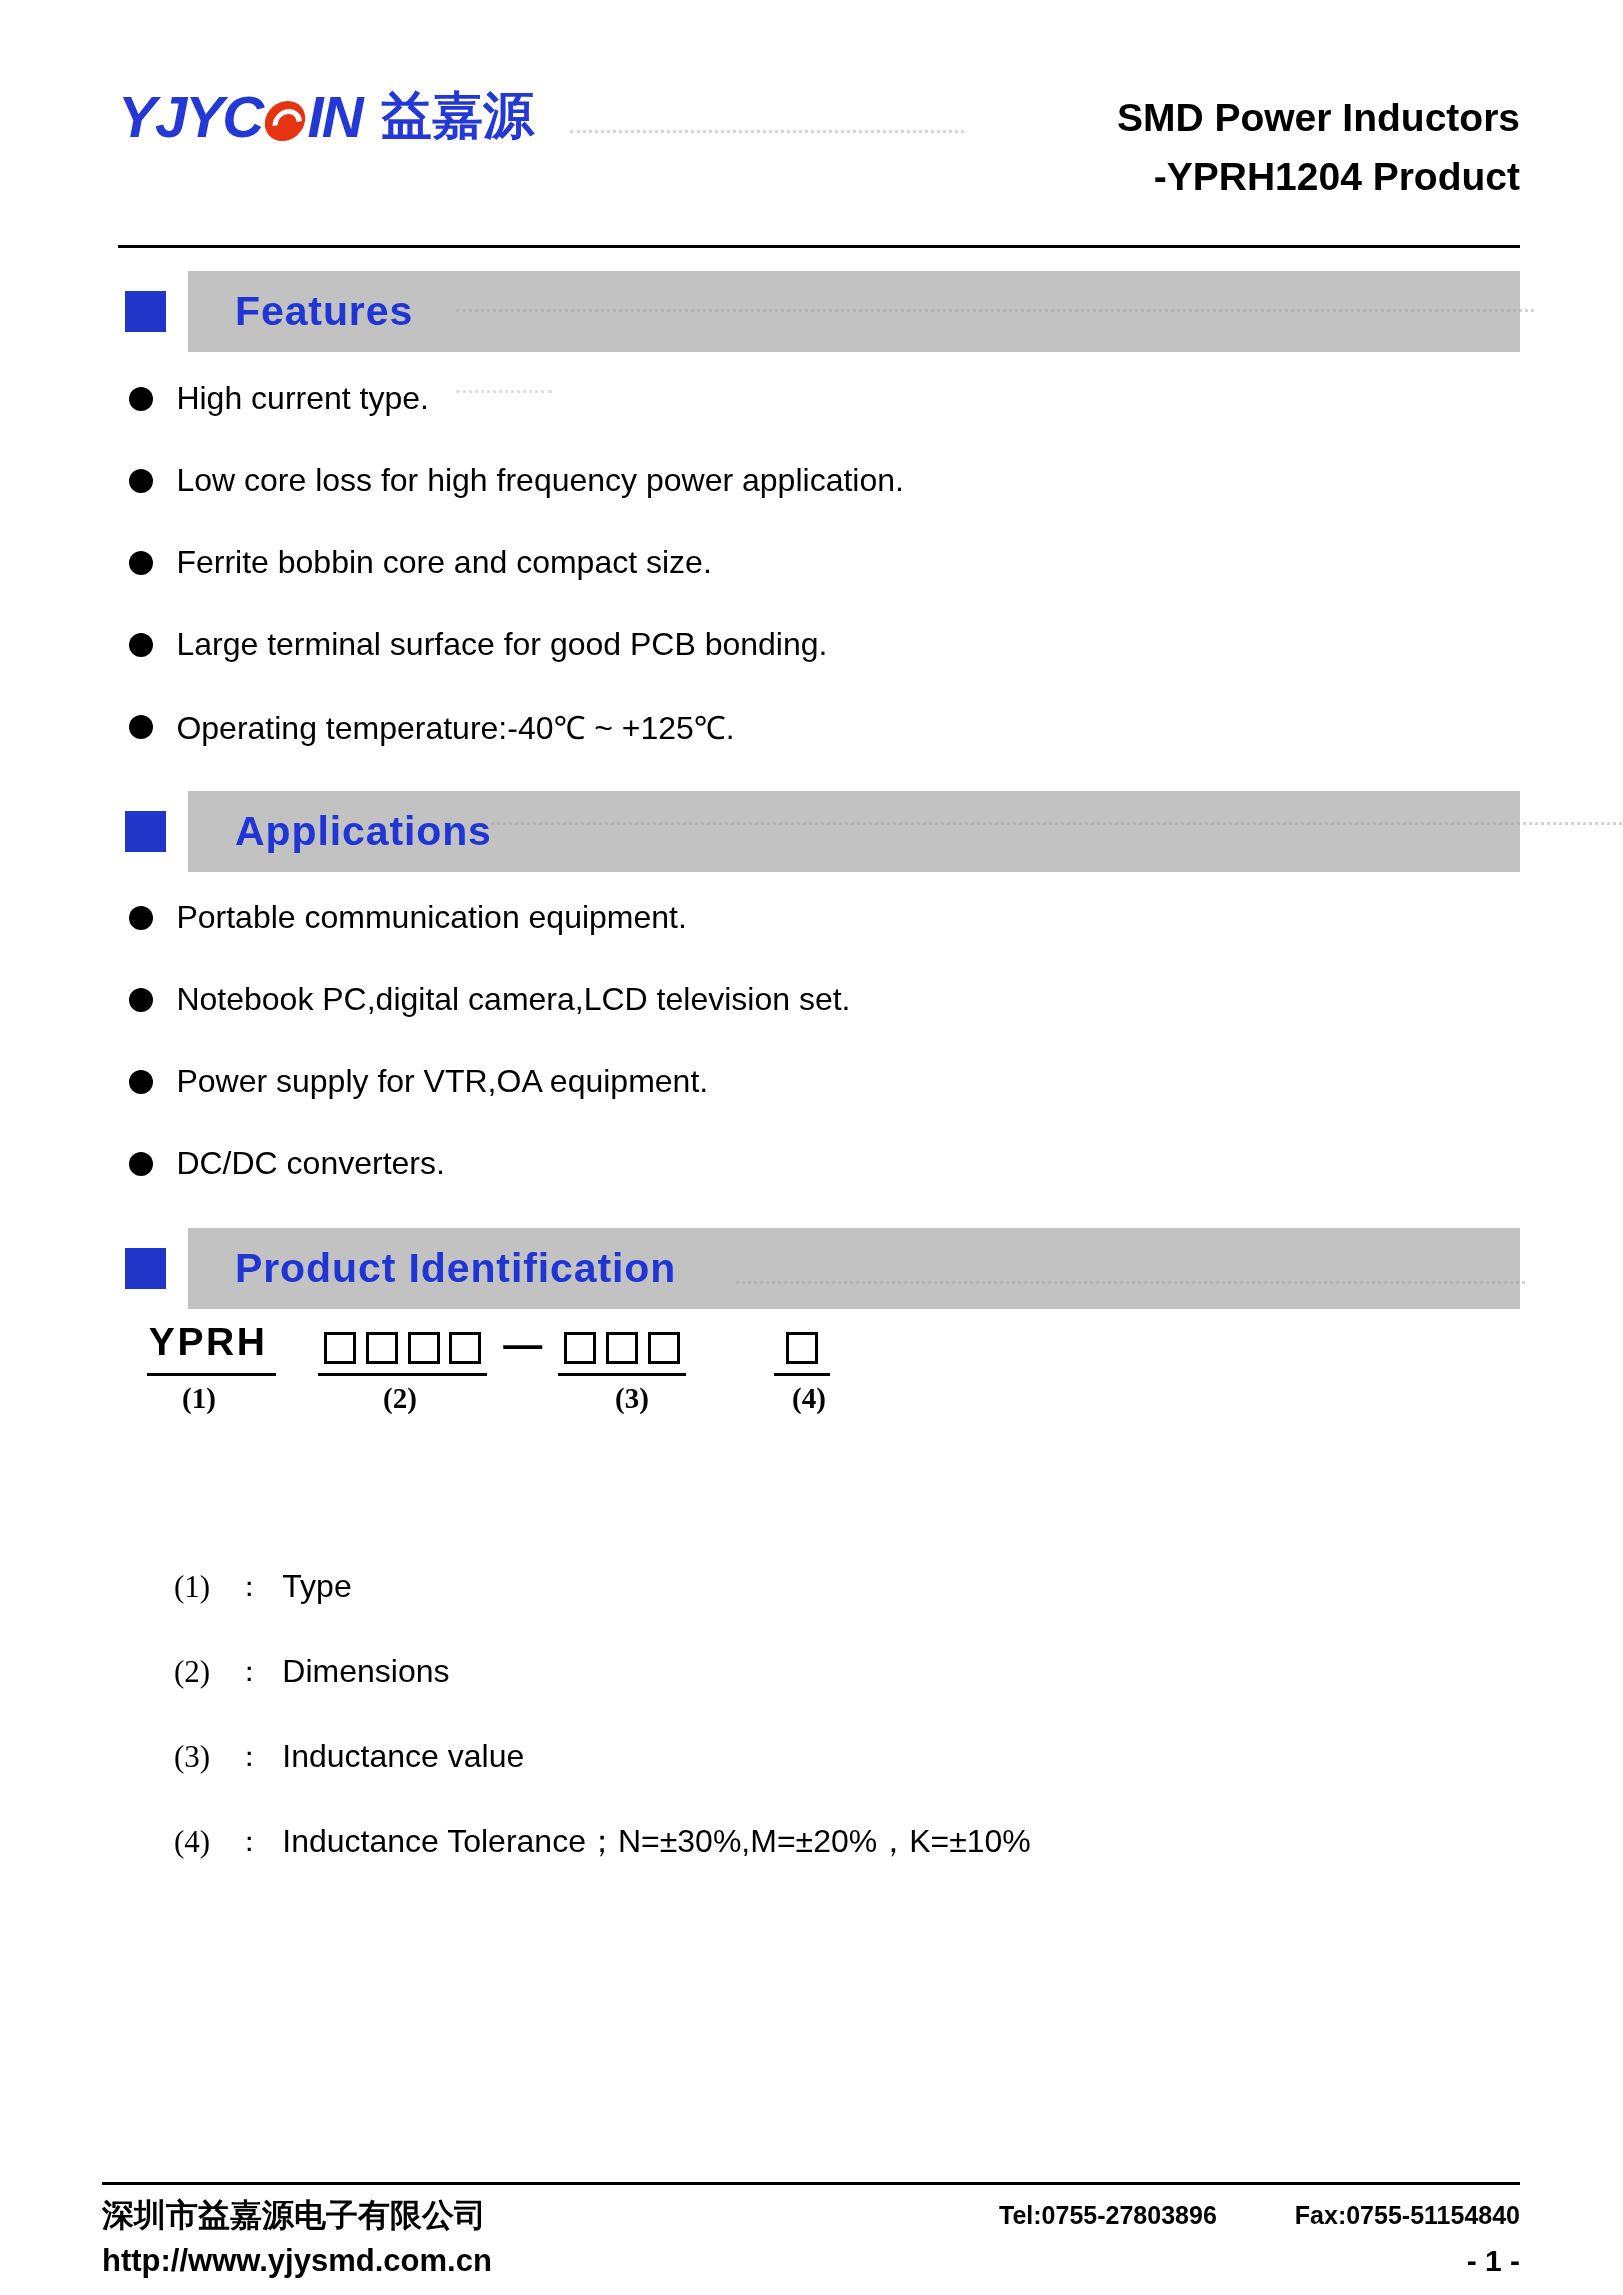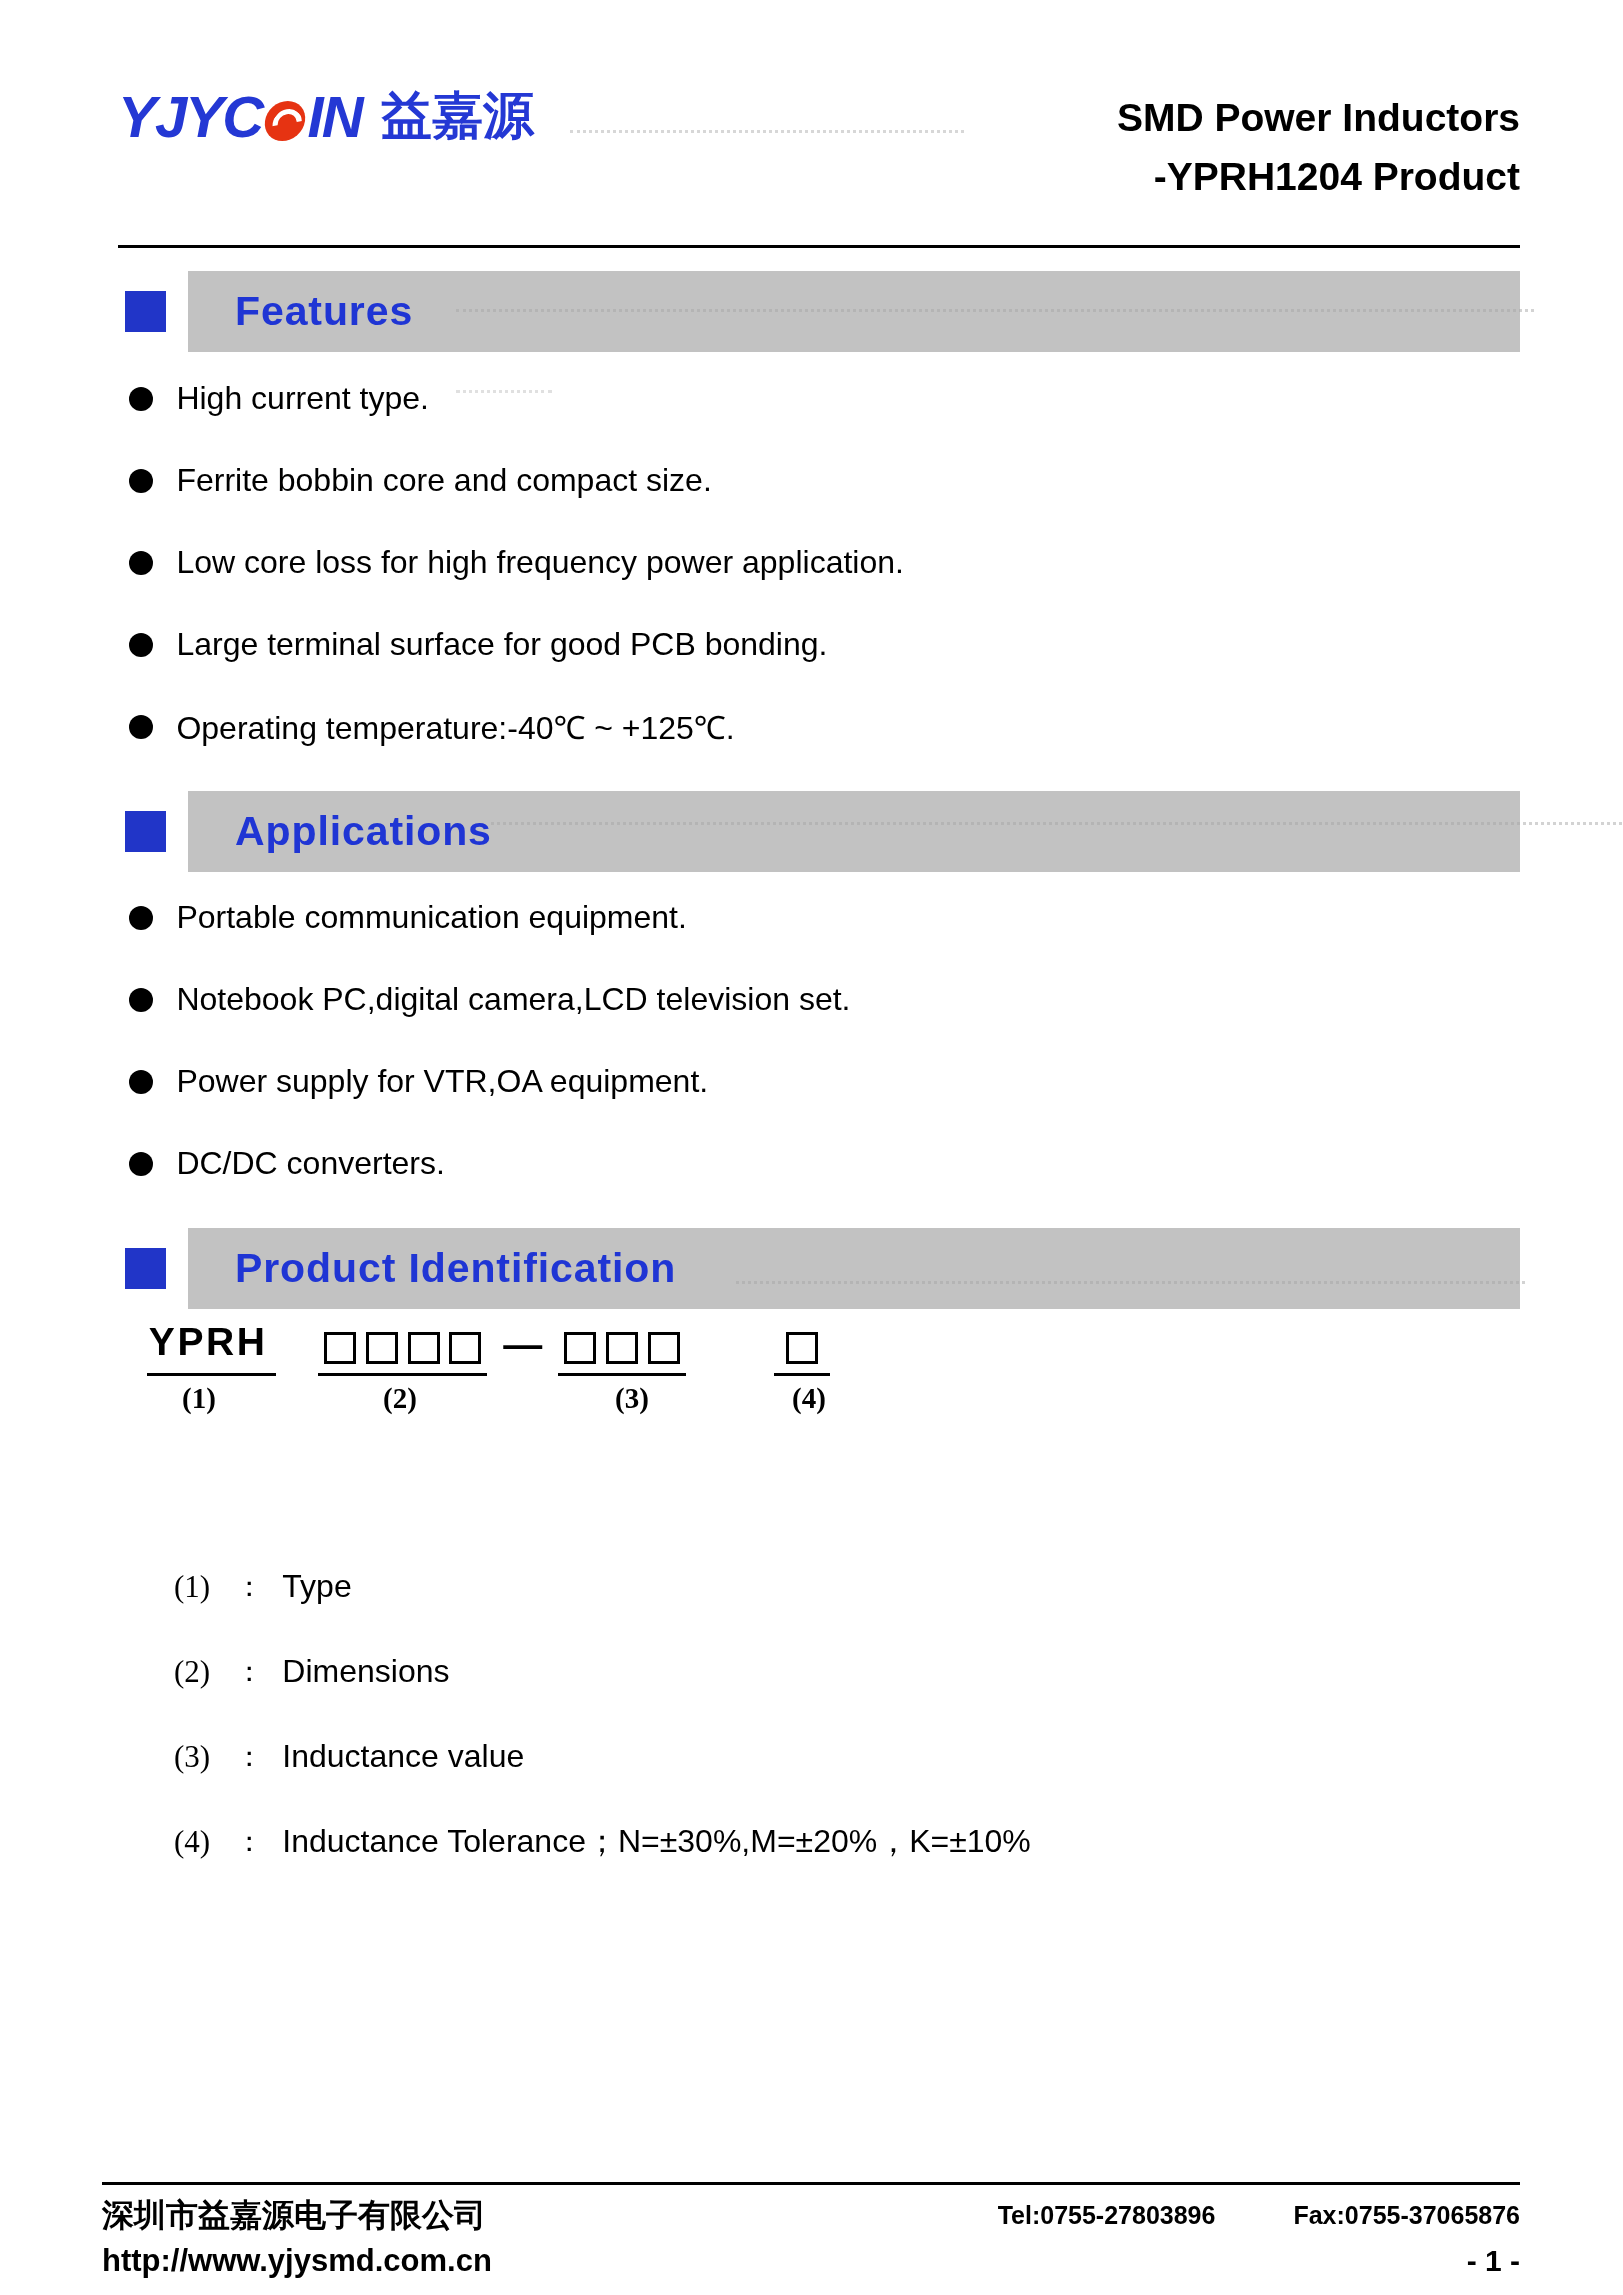--- a/index.html
+++ b/index.html
@@ -95,25 +95,25 @@
         <h2>Features</h2>
       </div>
     </div>
     <div class="list">
       <div class="bullet-row">
           <span class="bullet"></span>
           <span class="bullet-text">High current type.</span>
         </div>
       <div class="bullet-row">
           <span class="bullet"></span>
+          <span class="bullet-text">Low core loss for high frequency power application.</span>
+        </div>
+      <div class="bullet-row">
+          <span class="bullet"></span>
           <span class="bullet-text">Ferrite bobbin core and compact size.</span>
-        </div>
-      <div class="bullet-row">
-          <span class="bullet"></span>
-          <span class="bullet-text">Low core loss for high frequency power application.</span>
         </div>
       <div class="bullet-row">
           <span class="bullet"></span>
           <span class="bullet-text">Large terminal surface for good PCB bonding.</span>
         </div>
       <div class="bullet-row">
           <span class="bullet"></span>
           <span class="bullet-text">Operating temperature:-40℃ ~ +125℃.</span>
         </div>
     </div>
@@ -198,21 +198,21 @@
       </div>
     </div>
 
   </div>
 
   <div class="footer">
     <div class="footer-row">
       <span class="company">深圳市益嘉源电子有限公司</span>
       <span class="telfax">
         <span>Tel:0755-27803896</span>
-        <span>Fax:0755-37065876</span>
+        <span>Fax:0755-51154840</span>
       </span>
     </div>
     <div class="footer-row">
       <span class="url">http://www.yjysmd.com.cn</span>
       <span class="pagenum">- 1 -</span>
     </div>
   </div>
 
 </div>
 

